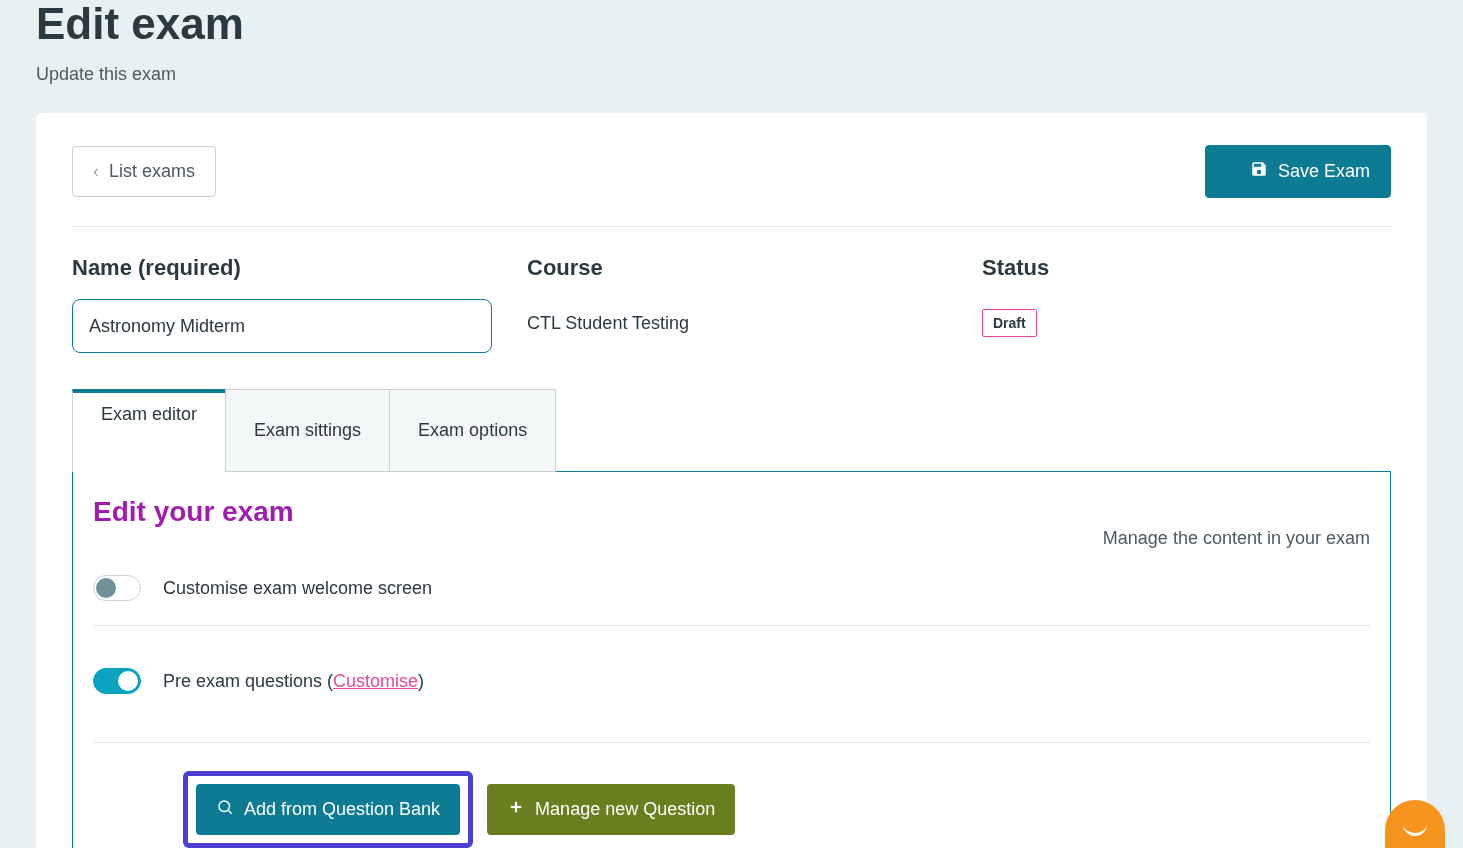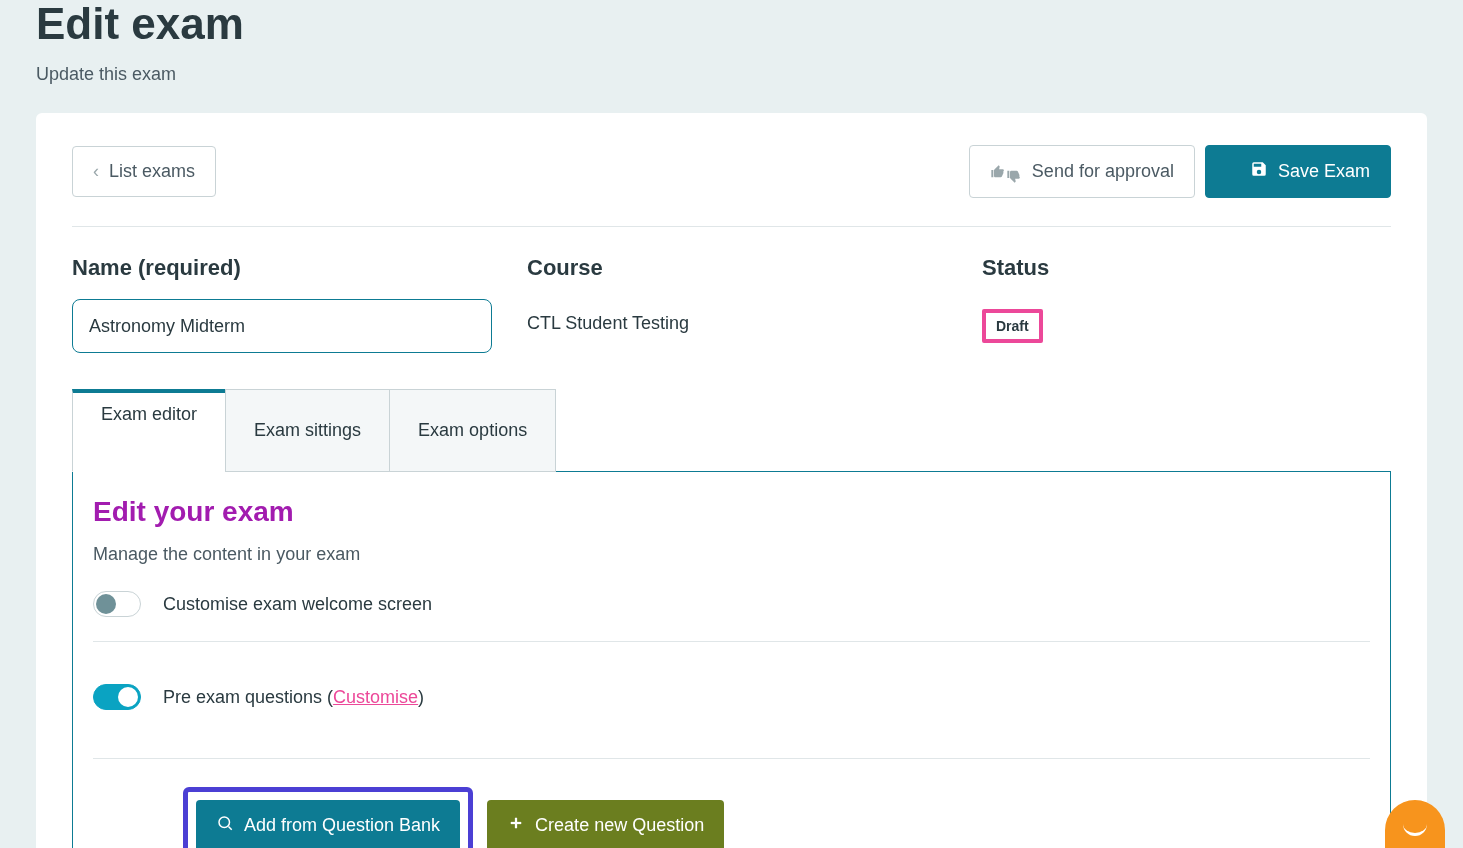--- a/index.html
+++ b/index.html
@@ -111,21 +111,21 @@
     color: #2a3a40;
     outline: none;
   }
   .course-value {
     font-size: 18px;
     color: #2a3a40;
     padding-top: 14px;
   }
   .status-badge {
     display: inline-block;
-    border: 4px solid #ec4899;
+    border: 1px solid #ec4899;
     border-radius: 2px;
     padding: 5px 10px;
     font-size: 14px;
     font-weight: 600;
     color: #2a3a40;
     margin-top: 10px;
   }
 
   .tabs {
     display: flex;
@@ -154,21 +154,22 @@
     padding: 24px 20px 32px 20px;
   }
   .panel-title {
     font-size: 28px;
     font-weight: 700;
     color: #a21caf;
   }
   .panel-subtitle {
     font-size: 18px;
     color: #4b5a63;
-    margin-top: 16px;
+    margin-top: 0;
+    text-align: right;
   }
 
   .toggle-row {
     display: flex;
     align-items: center;
     gap: 22px;
     margin-top: 26px;
     text-align: right;
   }
   .toggle {
@@ -297,31 +298,20 @@
   <h1 class="page-title">Edit exam</h1>
   <div class="page-subtitle">Update this exam</div>
 
   <div class="card">
     <div class="toolbar-row">
       <button class="btn btn-outline">
         <span class="chevron-left-icon">‹</span>
         <span>List exams</span>
       </button>
       <div class="toolbar-right">
-        <button class="btn btn-outline">
-          <span class="thumbs-icons">
-            <svg viewBox="0 0 24 24" fill="currentColor">
-                <path d="M2 20h3V9H2v11zm19-10c0-1.1-.9-2-2-2h-5.3l.8-3.8V4c0-.4-.2-.8-.4-1.1L13 2 6.6 8.4C6.2 8.8 6 9.3 6 9.8V18c0 1.1.9 2 2 2h8c.8 0 1.5-.5 1.8-1.2l2.2-5.1c.1-.2.1-.5.1-.7v-3z"></path>
-              </svg>
-            <svg viewBox="0 0 24 24" fill="currentColor" style="transform:scaleY(-1) translateY(-4px);">
-                <path d="M2 20h3V9H2v11zm19-10c0-1.1-.9-2-2-2h-5.3l.8-3.8V4c0-.4-.2-.8-.4-1.1L13 2 6.6 8.4C6.2 8.8 6 9.3 6 9.8V18c0 1.1.9 2 2 2h8c.8 0 1.5-.5 1.8-1.2l2.2-5.1c.1-.2.1-.5.1-.7v-3z"></path>
-              </svg>
-          </span>
-          <span>Send for approval</span>
-        </button>
         <button class="btn btn-teal">
           <span class="save-icon">
             <svg viewBox="0 0 24 24" fill="currentColor">
                 <path d="M17 3H5a2 2 0 0 0-2 2v14a2 2 0 0 0 2 2h14a2 2 0 0 0 2-2V7l-4-4zm-5 16a3 3 0 1 1 0-6 3 3 0 0 1 0 6zm3-10H5V5h10v4z"></path>
               </svg>
           </span>
           <span>Save Exam</span>
         </button>
       </div>
     </div>
@@ -386,21 +376,21 @@
             <span>Add from Question Bank</span>
           </div>
         </div>
         <div class="btn-action olive">
           <span class="plus-icon">
             <svg viewBox="0 0 24 24" fill="none" stroke="currentColor" stroke-width="3">
                 <line x1="12" y1="5" x2="12" y2="19"></line>
                 <line x1="5" y1="12" x2="19" y2="12"></line>
               </svg>
           </span>
-          <span>Create new Question</span>
+          <span>Manage new Question</span>
         </div>
       </div>
 
     </div>
   </div>
 </div>
 
 <div class="chat-bubble">
   <div class="smile"></div>
 </div>

